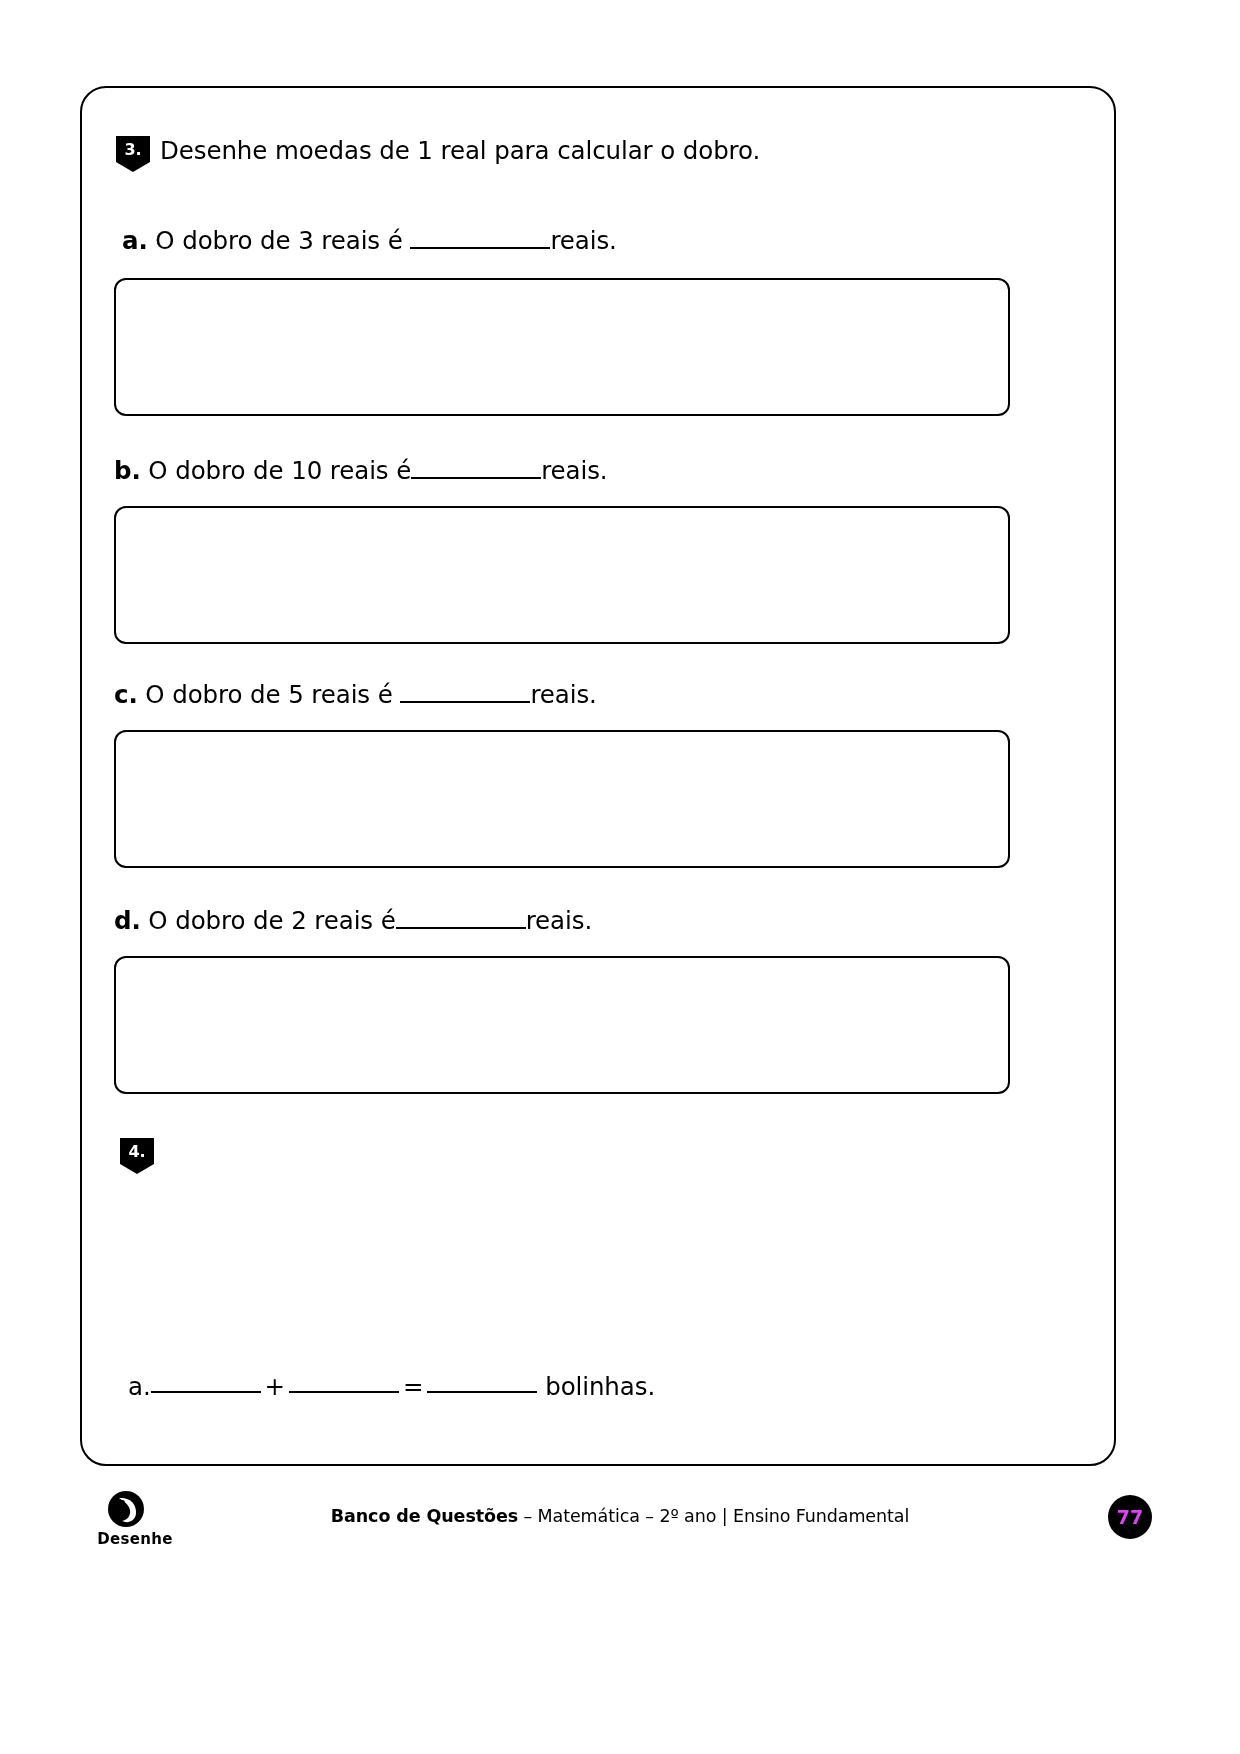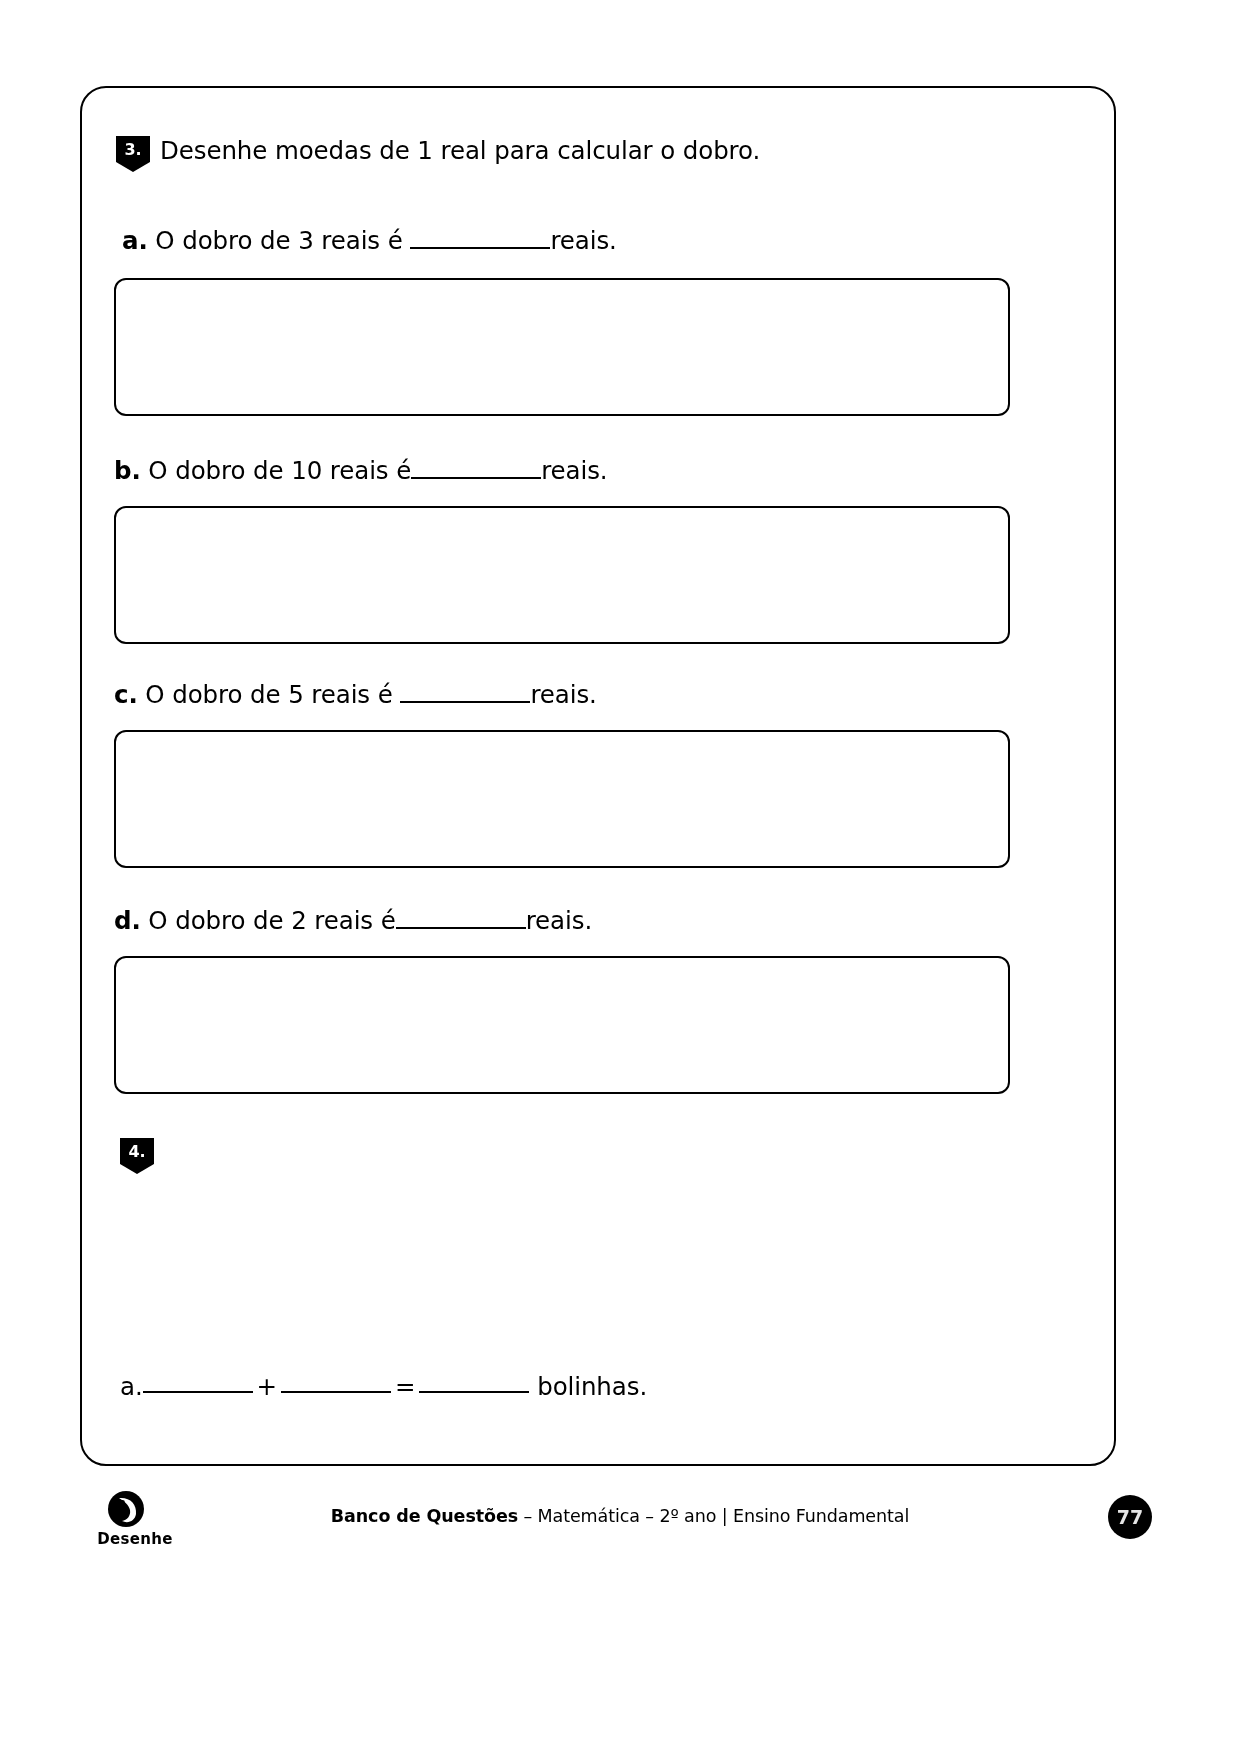--- a/index.html
+++ b/index.html
@@ -152,21 +152,21 @@
   }
   .footer-text b { font-weight: bold; margin-top: 40px; }
   .page-num {
     position: absolute;
     right: 88px;
     top: 9px;
     width: 44px;
     height: 44px;
     border-radius: 50%;
     background: #000;
-    color: #e5e5e5;
+    color: #d946ef;
     font-size: 19px;
     font-weight: bold;
     line-height: 44px;
     text-align: center;
   }
 
   .logo {
     position: absolute;
     left: 80px;
     top: 2px;
@@ -235,21 +235,21 @@
 
       <div class="q-head" style="position:absolute; left:6px; top:1026px;">
         <div class="q-badge">
           <div class="shield"></div>
           <div class="num">4.</div>
         </div>
       </div>
 
       <div style="position:absolute; left:2px; top:1080px; width:896px; height:180px;"></div>
 
-      <div class="eq-line" style="position:absolute; left:8px; top:1262px;">
+      <div class="eq-line" style="position:absolute; left:16px; top:1262px;">
         <span>a.</span><span class="eq-blank"></span><span class="eq-op">+</span><span class="eq-blank"></span><span class="eq-op">=</span><span class="eq-blank"></span>
         <span>bolinhas.</span>
       </div>
 
 
     </div>
   </div>
 
   <div class="footer">
 

